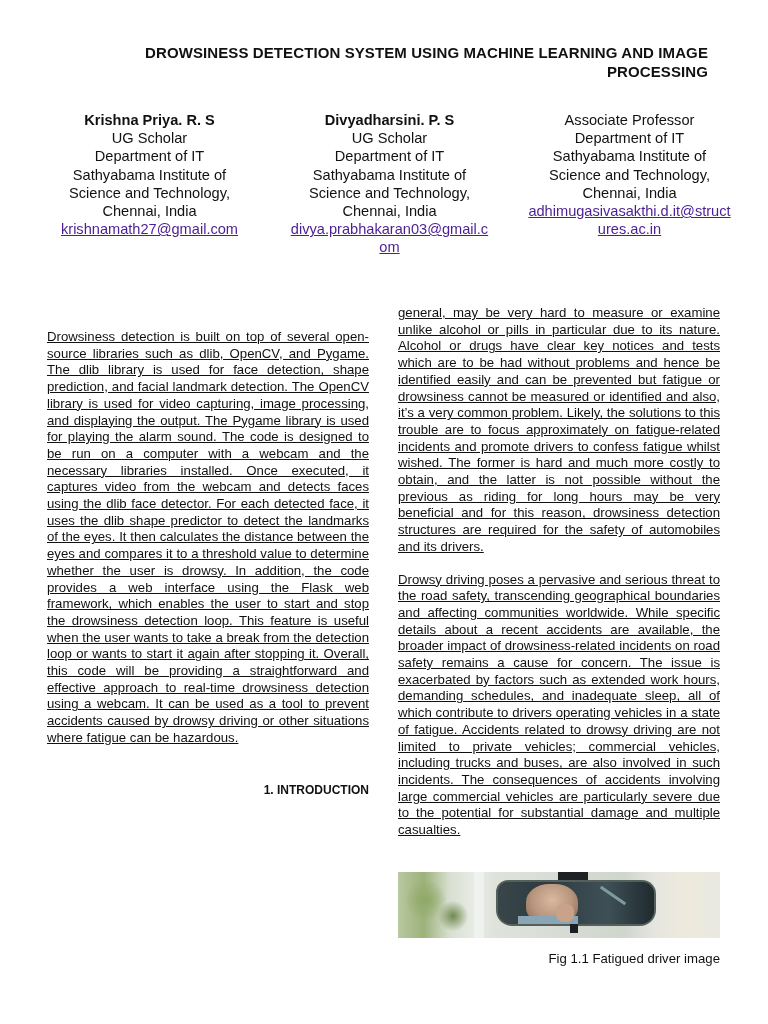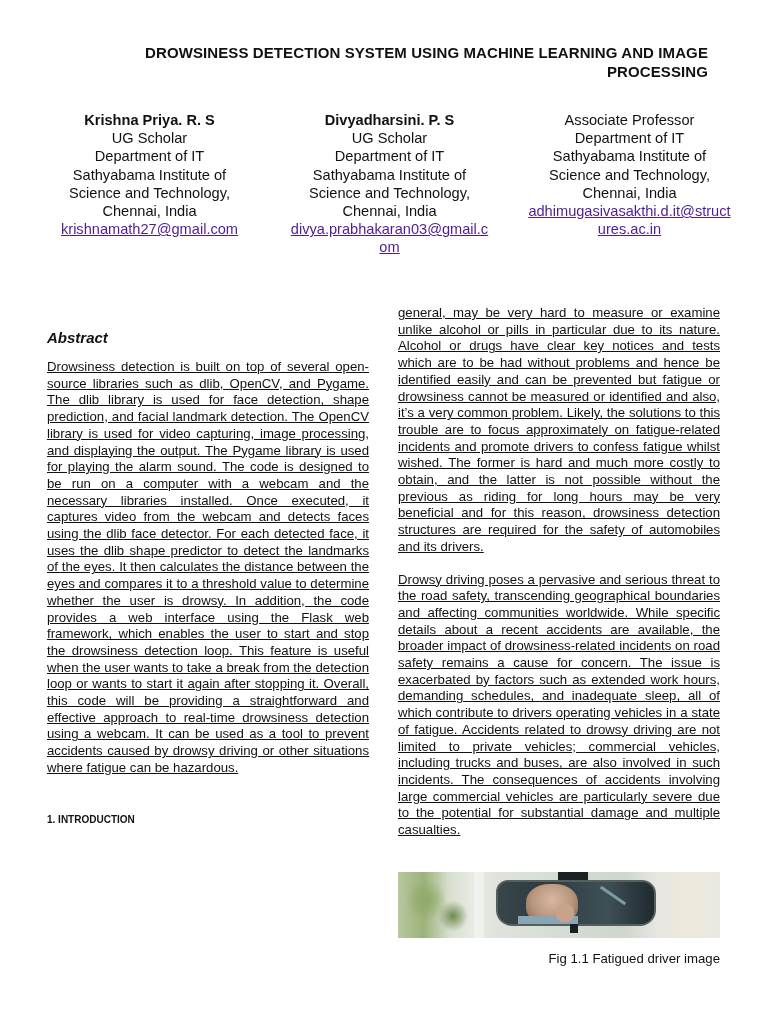--- a/index.html
+++ b/index.html
@@ -23,21 +23,21 @@
     .a3 { left: 527px; }
 
     .col { position: absolute; width: 322px; font-size: 13.2px; line-height: 16.7px; }
     .col-left { left: 47px; top: 329px; }
     .col-right { left: 398px; top: 305px; }
     .justify { text-align: justify; margin: 0; text-decoration: underline; }
     .abstract-heading { font-weight: bold; font-style: italic; font-size: 15px; margin: 0 0 12px 0; line-height: 18px; }
     .keywords { margin-top: 17px; }
     .keywords .kw-label { font-weight: bold; font-style: italic; }
     .keywords .kw-text { font-style: italic; }
-    .intro-heading { font-weight: bold; font-size: 10px; margin: 34px 0 10px 0; line-height: 18px; }
+    .intro-heading { font-weight: bold; font-size: 12px; margin: 34px 0 10px 0; line-height: 18px; text-align: right; }
     .p2 { margin-top: 16px; }
 
     .figure {
       position: absolute; left: 398px; top: 872px; width: 322px; height: 66px;
       overflow: hidden;
       background: linear-gradient(90deg, #b8c8a0 0%, #9cb27a 8%, #d8dfd0 16%, #e9ece6 24%, #dfe3dc 30%, #cfd6cc 70%, #e6e6e0 80%, #eee9dc 90%, #e9e9e2 100%);
     }
     .figure .blob1 { position:absolute; left:8px; top:6px; width:40px; height:44px; border-radius:50%; background: radial-gradient(circle, #8fa866 0%, rgba(160,180,120,0) 70%); }
     .figure .blob2 { position:absolute; left:40px; top:28px; width:30px; height:32px; border-radius:50%; background: radial-gradient(circle, #6f8a4f 0%, rgba(110,140,80,0) 70%); }
     .figure .pole { position:absolute; left:76px; top:0; width:10px; height:66px; background: rgba(240,244,240,0.8); }
@@ -87,21 +87,20 @@
 <div class="author a3">
   <div>Associate Professor</div>
   <div>Department of IT</div>
   <div>Sathyabama Institute of</div>
   <div>Science and Technology,</div>
   <div>Chennai, India</div>
   <a>adhimugasivasakthi.d.it@structures.ac.in</a>
 </div>
 
 <div class="col col-left">
-  <div class="abstract-heading">Abstract</div>
   <p class="justify">Drowsiness detection is built on top of several open-source libraries such as dlib, OpenCV, and Pygame. The dlib library is used for face detection, shape prediction, and facial landmark detection. The OpenCV library is used for video capturing, image processing, and displaying the output. The Pygame library is used for playing the alarm sound. The code is designed to be run on a computer with a webcam and the necessary libraries installed. Once executed, it captures video from the webcam and detects faces using the dlib face detector. For each detected face, it uses the dlib shape predictor to detect the landmarks of the eyes. It then calculates the distance between the eyes and compares it to a threshold value to determine whether the user is drowsy. In addition, the code provides a web interface using the Flask web framework, which enables the user to start and stop the drowsiness detection loop. This feature is useful when the user wants to take a break from the detection loop or wants to start it again after stopping it. Overall, this code will be providing a straightforward and effective approach to real-time drowsiness detection using a webcam. It can be used as a tool to prevent accidents caused by drowsy driving or other situations where fatigue can be hazardous.</p>
   <div class="intro-heading">1. INTRODUCTION</div>
 </div>
 
 <div class="col col-right">
   <p class="justify">general, may be very hard to measure or examine unlike alcohol or pills in particular due to its nature. Alcohol or drugs have clear key notices and tests which are to be had without problems and hence be identified easily and can be prevented but fatigue or drowsiness cannot be measured or identified and also, it’s a very common problem. Likely, the solutions to this trouble are to focus approximately on fatigue-related incidents and promote drivers to confess fatigue whilst wished. The former is hard and much more costly to obtain, and the latter is not possible without the previous as riding for long hours may be very beneficial and for this reason, drowsiness detection structures are required for the safety of automobiles and its drivers.</p>
   <p class="justify p2">Drowsy driving poses a pervasive and serious threat to the road safety, transcending geographical boundaries and affecting communities worldwide. While specific details about a recent accidents are available, the broader impact of drowsiness-related incidents on road safety remains a cause for concern. The issue is exacerbated by factors such as extended work hours, demanding schedules, and inadequate sleep, all of which contribute to drivers operating vehicles in a state of fatigue. Accidents related to drowsy driving are not limited to private vehicles; commercial vehicles, including trucks and buses, are also involved in such incidents. The consequences of accidents involving large commercial vehicles are particularly severe due to the potential for substantial damage and multiple casualties.</p>
 </div>
 
 <div class="figure">

